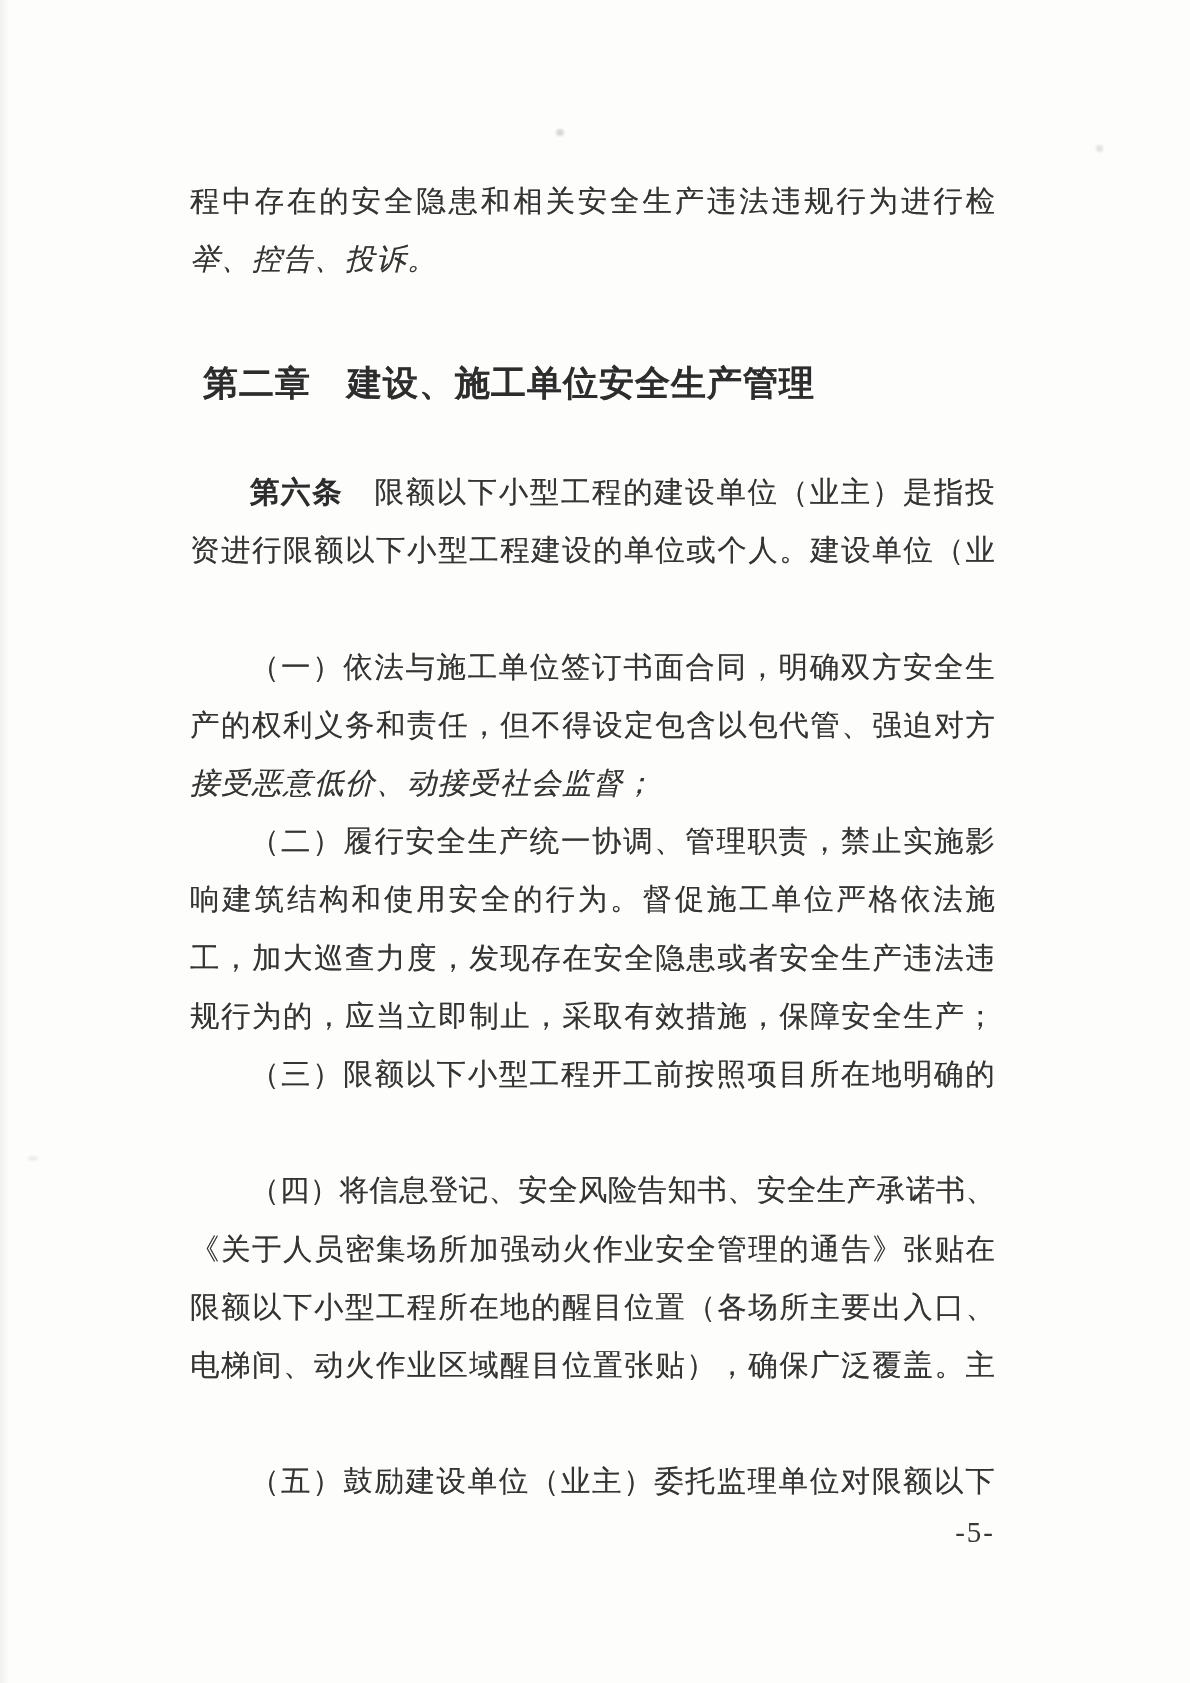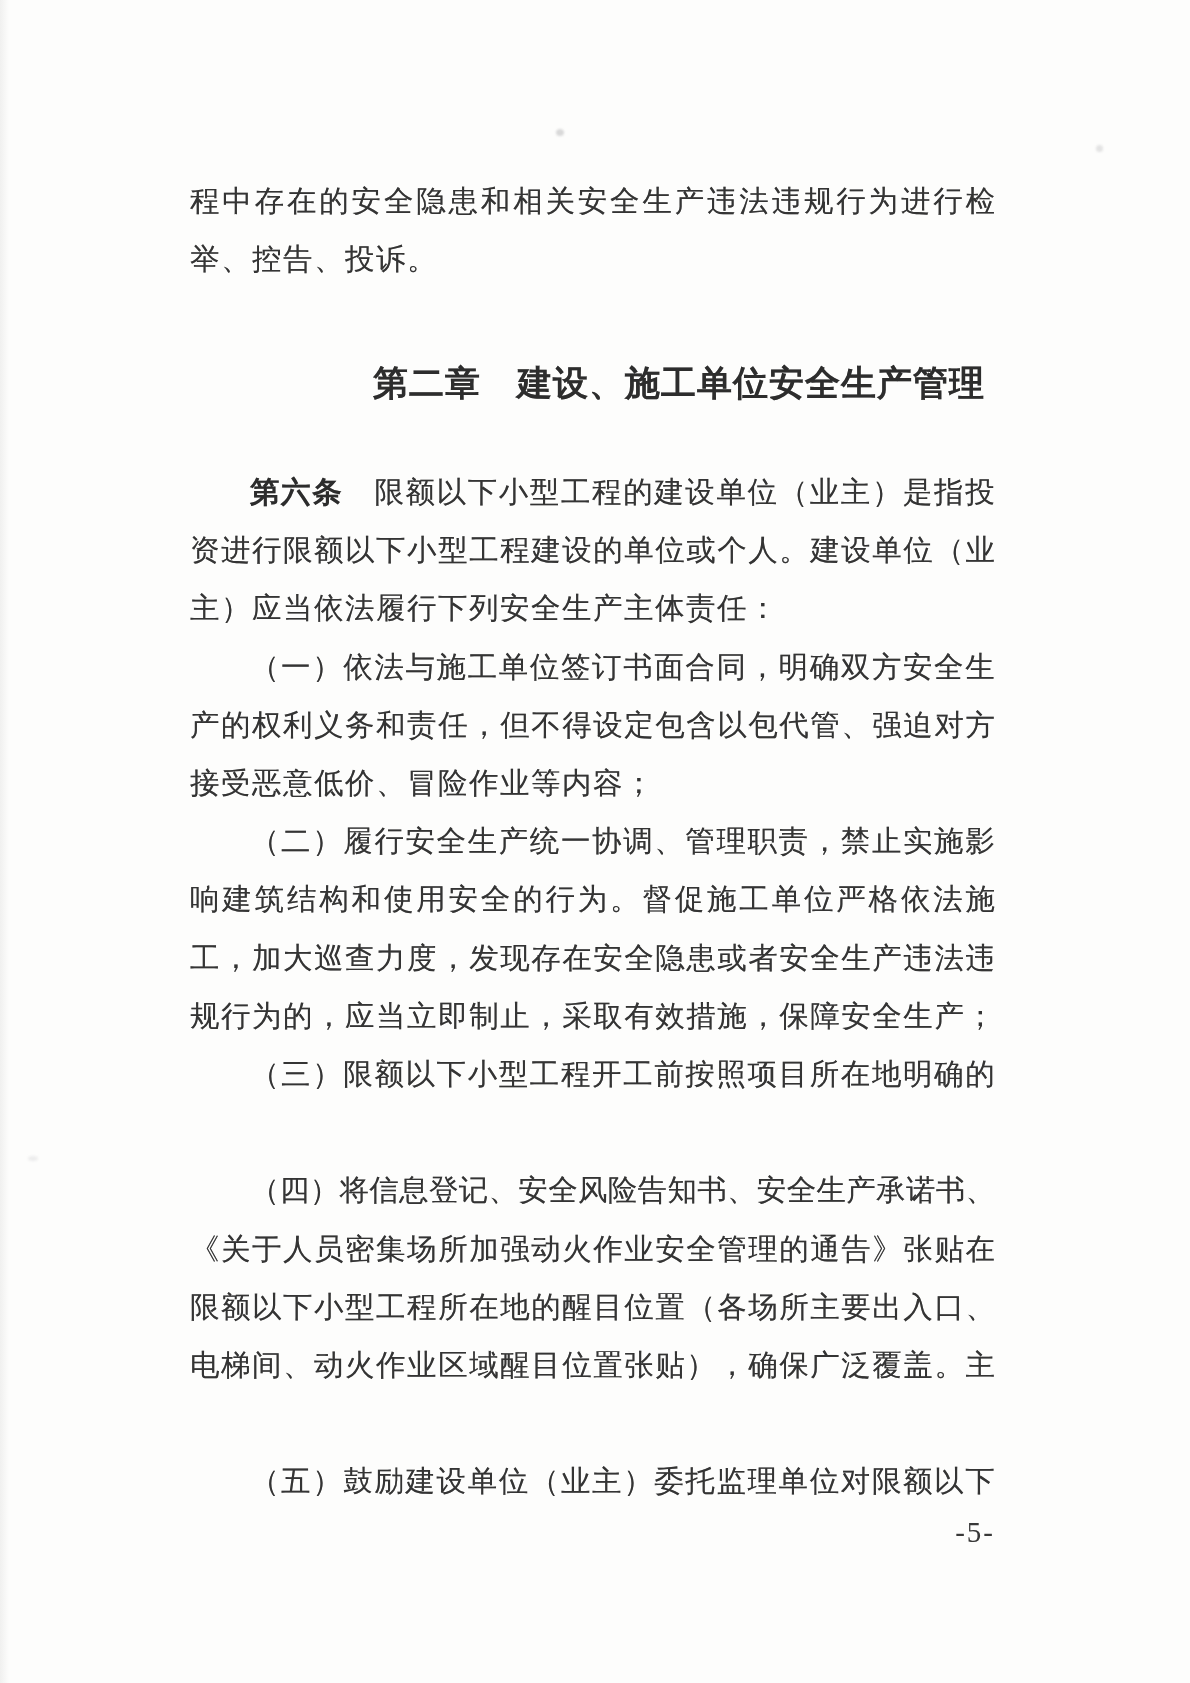--- a/index.html
+++ b/index.html
@@ -27,26 +27,26 @@
     left:190px;width:805px;
     top:calc(181px + var(--row) * 58.2px);
     height:40px;line-height:40px;
     font-size:29.5px;
     color:#343434;
     text-shadow:0 0 .5px rgba(70,70,70,.55);
   }
   .line.indent{left:250px;width:745px;}
   .line.fill{display:flex;justify-content:space-between;align-items:center;}
   .line.fill span{display:block;white-space:pre;}
-  .line.end{letter-spacing:1.5px;white-space:pre;}
+  .line.end{letter-spacing:1.5px;white-space:pre;font-style:italic;}
   .b{font-family:"Liberation Sans","DejaVu Sans",sans-serif;font-weight:700;color:#2c2c2c;}
 
   .heading{
-    position:absolute;left:180px;width:805px;top:359px;
-    height:48px;line-height:48px;text-align:right;
+    position:absolute;left:203px;width:805px;top:359px;
+    height:48px;line-height:48px;text-align:left;
     font-size:35px;font-weight:700;letter-spacing:1px;
     font-family:"Liberation Sans","DejaVu Sans",sans-serif;
     color:#2d2d2d;
     text-shadow:0 0 .5px rgba(60,60,60,.5);
   }
   .pagenum{
     position:absolute;left:190px;width:805px;top:1510px;
     height:44px;line-height:44px;text-align:right;
     font-size:29px;letter-spacing:2px;color:#383838;
   }
@@ -139,21 +139,20 @@
       <span>个</span>
       <span>人</span>
       <span>。</span>
       <span>建</span>
       <span>设</span>
       <span>单</span>
       <span>位</span>
       <span>（</span>
       <span>业</span>
     </div>
-  <div class="line end" style="--row:7">主）应当依法履行下列安全生产主体责任：</div>
   <div class="line fill indent" style="--row:8">
       <span>（</span>
       <span>一</span>
       <span>）</span>
       <span>依</span>
       <span>法</span>
       <span>与</span>
       <span>施</span>
       <span>工</span>
       <span>单</span>
@@ -194,21 +193,21 @@
       <span>以</span>
       <span>包</span>
       <span>代</span>
       <span>管</span>
       <span>、</span>
       <span>强</span>
       <span>迫</span>
       <span>对</span>
       <span>方</span>
     </div>
-  <div class="line end" style="--row:10">接受恶意低价、冒险作业等内容；</div>
+  <div class="line end" style="--row:10">接受恶意低价、动接受社会监督；</div>
   <div class="line fill indent" style="--row:11">
       <span>（</span>
       <span>二</span>
       <span>）</span>
       <span>履</span>
       <span>行</span>
       <span>安</span>
       <span>全</span>
       <span>生</span>
       <span>产</span>

